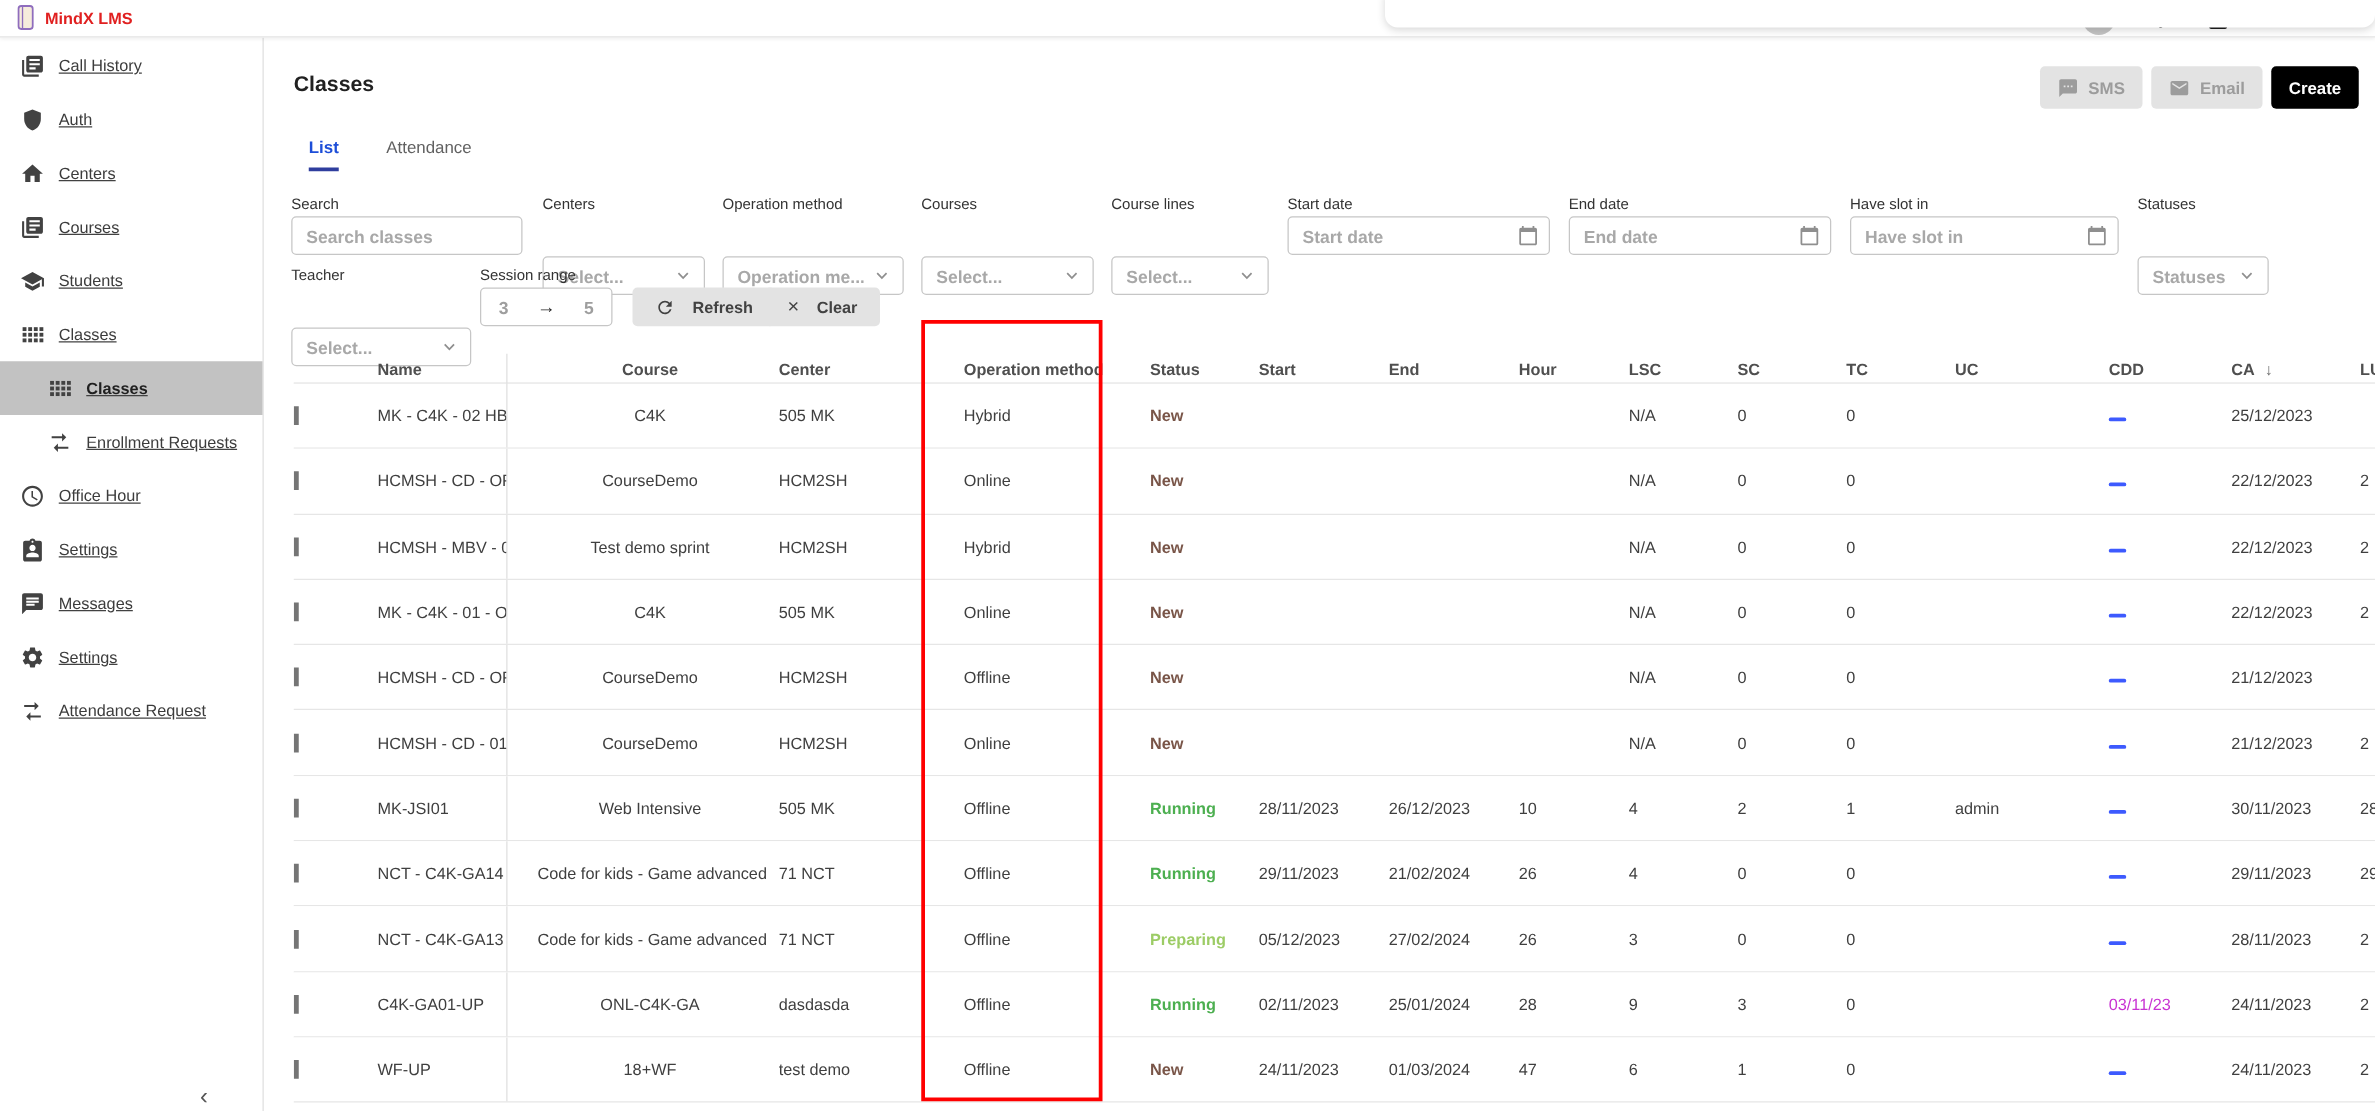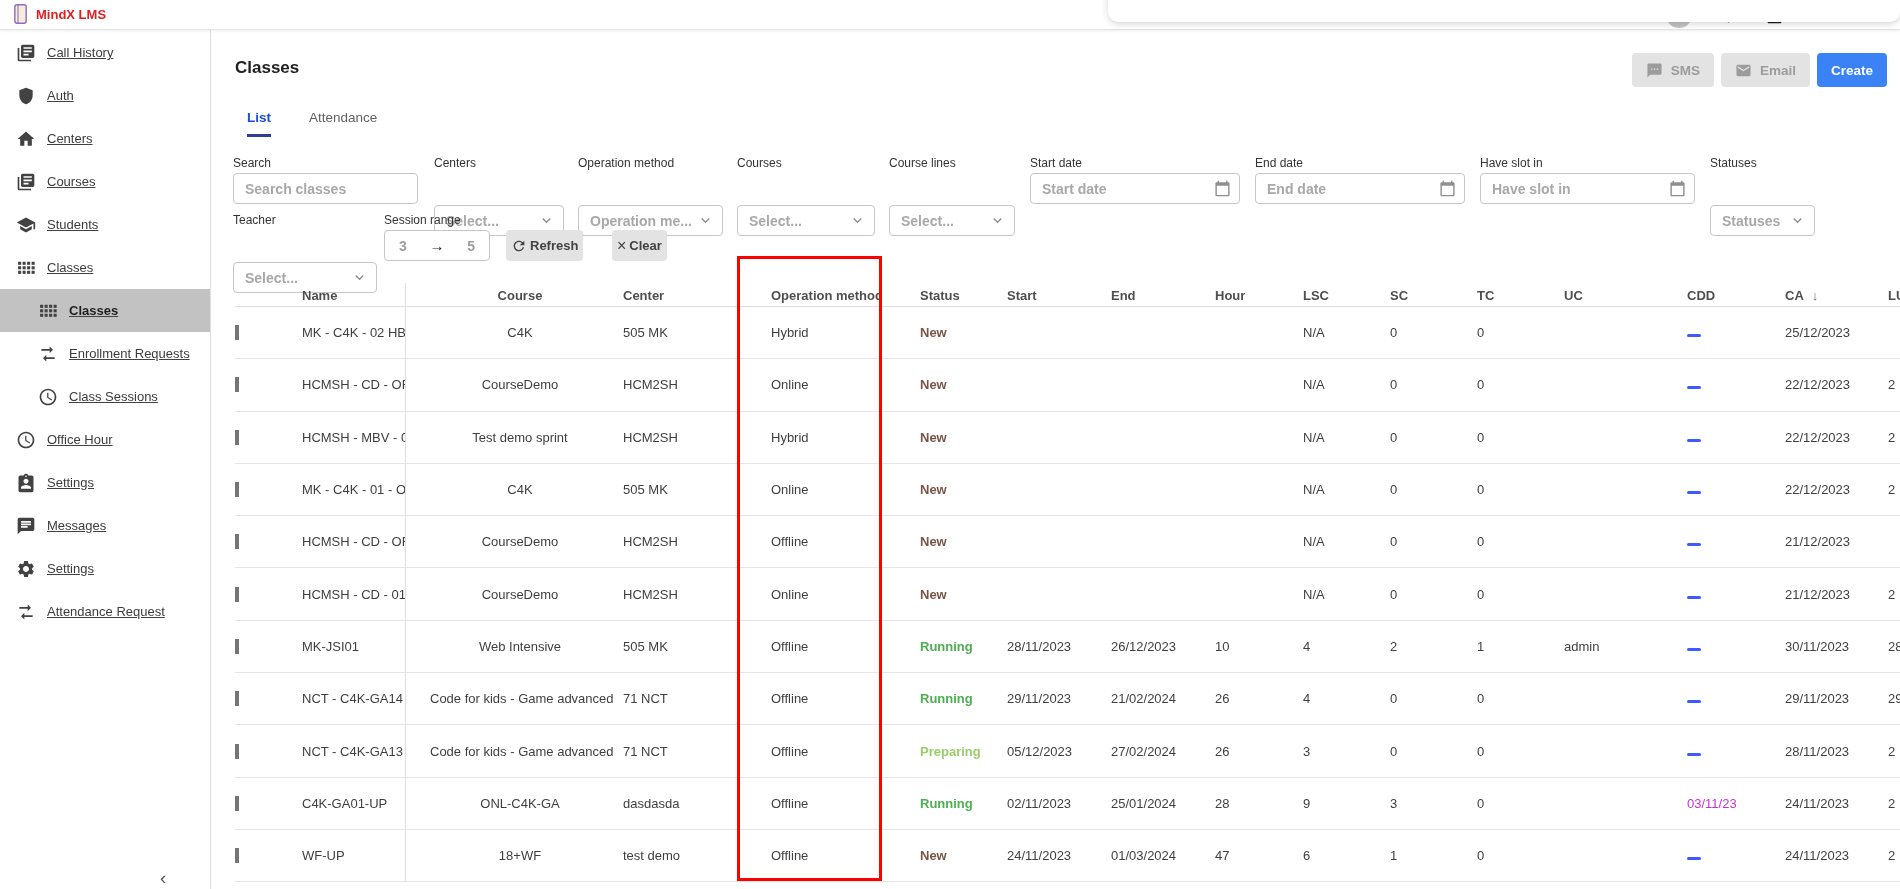--- a/index.html
+++ b/index.html
@@ -53,21 +53,21 @@
   .f-label { position:absolute; font-size:12px; color:#333; }
   .f-field { position:absolute; height:31px; border:1px solid #c6c6c6; border-radius:4px; background:#fff;
              display:flex; align-items:center; padding:0 8px 0 11px; cursor:text;font-weight:bold; }
   .f-field .ph { color:#a8a8a8; font-size:14px; white-space:nowrap; overflow:hidden; flex:1; }
   .f-field .f-ico { width:17px; height:17px; color:#8f8f8f; flex:0 0 17px; margin-left:6px; }
   .f-field.sel { cursor:pointer;margin-top:32px; }
   .range-box { justify-content:space-between; padding:0 14px; cursor:default; }
   .range-box .rv { color:#9e9e9e; font-size:14px; }
   .range-box .ra { color:#212121; font-size:15px; }
   .fbtn { position:absolute; height:31px; background:#e3e3e3; border:none; border-radius:4px;
-          display:flex; align-items:center; gap:3px; padding:0 5px; font-size:13px; font-weight:bold;
+          display:flex; align-items:center; gap:14px; padding:0 18px; font-size:13px; font-weight:bold;
           color:#424242; font-family:inherit; cursor:pointer; }
   .fbtn .b-icon { width:16px; height:16px; color:#424242; }
   .fbtn .x-glyph { font-size:16px; font-weight:normal; }
 
   
   #table { position:absolute; left:235px; top:283px; width:1755px; }
   .trow { display:grid; grid-template-columns:55px 116px 204px 127px 145px 108px 104px 104px 88px 87px 87px 87px 108px 113px 112px 120px; align-items:center; }
   .thead { height:24px; border-bottom:1px solid #e0e0e0; }
   .thead .tc { font-size:13px; color:#4f4f4f; font-weight:bold; }
   .tbody-row { height:52.3px; border-bottom:1px solid #e6e6e6; background:#fff; }
@@ -201,28 +201,20 @@
           <span class="side-label">Classes</span>
         </div>
         <div class="side-item sub">
           <span class="side-icon">
             <svg viewBox="0 0 24 24" fill="currentColor">
               <path d="M18 7l-4-4v3H4v2h10v3l4-4zM6 17l4 4v-3h10v-2H10v-3l-4 4z"></path>
             </svg>
           </span>
           <span class="side-label">Enrollment Requests</span>
         </div>
-        <div class="side-item sub">
-          <span class="side-icon">
-            <svg viewBox="0 0 24 24" fill="currentColor">
-              <path d="M11.99 2C6.47 2 2 6.48 2 12s4.47 10 9.99 10C17.52 22 22 17.52 22 12S17.52 2 11.99 2zm.01 18c-4.42 0-8-3.58-8-8s3.58-8 8-8 8 3.58 8 8-3.58 8-8 8zm.5-13H11v6l5.25 3.15.75-1.23-4.5-2.67z"></path>
-            </svg>
-          </span>
-          <span class="side-label">Class Sessions</span>
-        </div>
         <div class="side-item">
           <span class="side-icon">
             <svg viewBox="0 0 24 24" fill="currentColor">
               <path d="M11.99 2C6.47 2 2 6.48 2 12s4.47 10 9.99 10C17.52 22 22 17.52 22 12S17.52 2 11.99 2zm.01 18c-4.42 0-8-3.58-8-8s3.58-8 8-8 8 3.58 8 8-3.58 8-8 8zm.5-13H11v6l5.25 3.15.75-1.23-4.5-2.67z"></path>
             </svg>
           </span>
           <span class="side-label">Office Hour</span>
         </div>
         <div class="side-item">
           <span class="side-icon">
@@ -272,21 +264,21 @@
       <span>SMS</span>
     </button>
     <button class="btn gray">
       <span class="b-icon">
         <svg viewBox="0 0 24 24" fill="currentColor">
             <path d="M20 4H4c-1.1 0-2 .9-2 2v12c0 1.1.9 2 2 2h16c1.1 0 2-.9 2-2V6c0-1.1-.9-2-2-2zm0 4l-8 5-8-5V6l8 5 8-5v2z"></path>
           </svg>
       </span>
       <span>Email</span>
     </button>
-    <button class="btn primary" id="create-btn" style="background: #3b82f6; text-align: right;">
+    <button class="btn primary" id="create-btn" style="background: #000000; text-align: right;">
       <span>Create</span>
     </button>
   </div>
 
   <div id="tabs">
       <div class="tab active">List</div>
       <div class="tab">Attendance</div>
     </div>
 
   <div id="filters">

